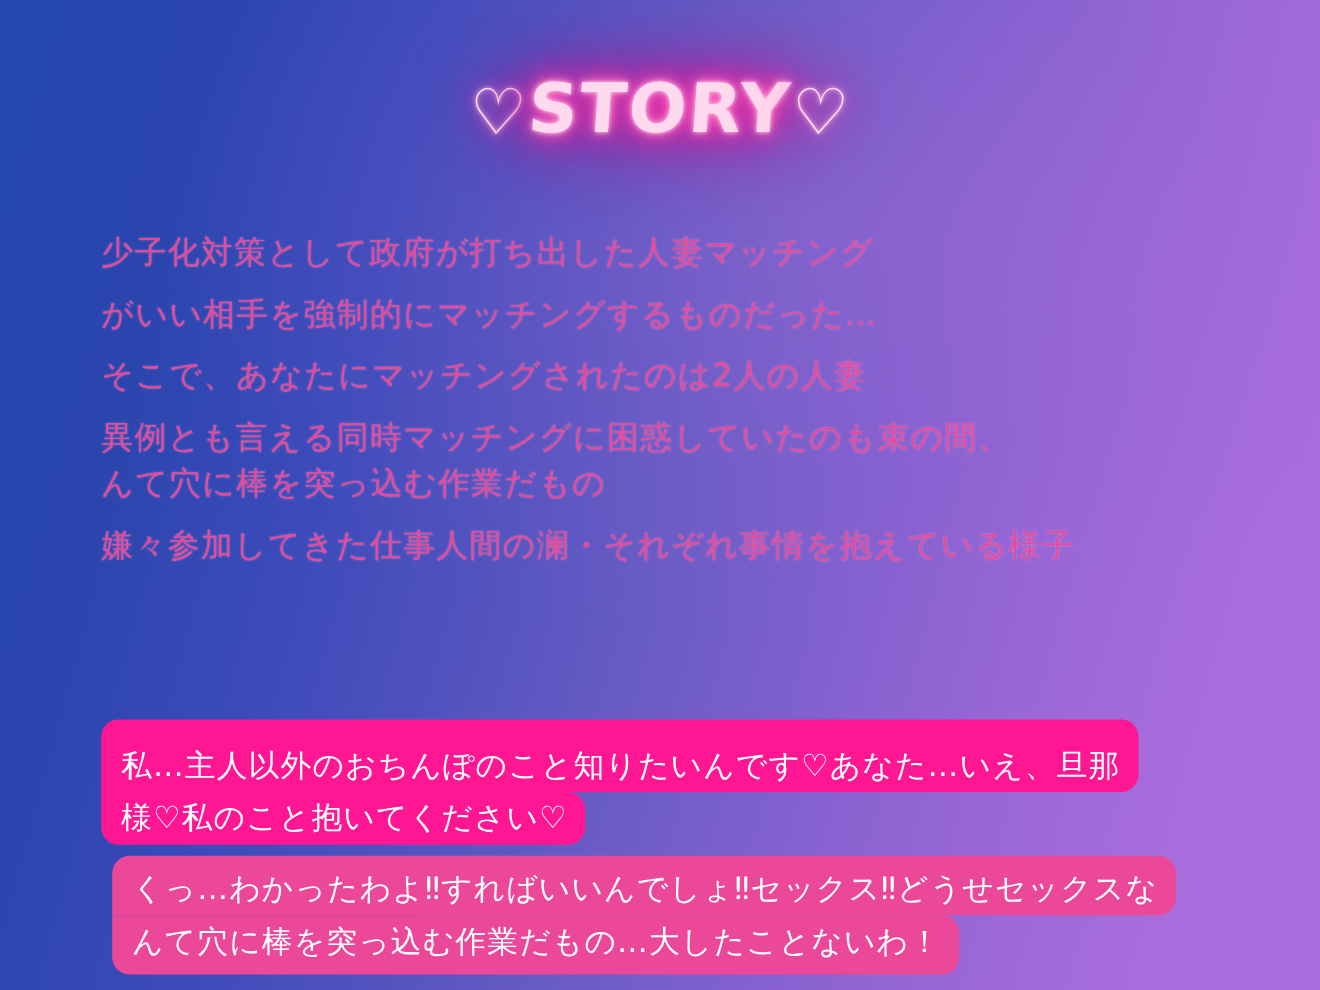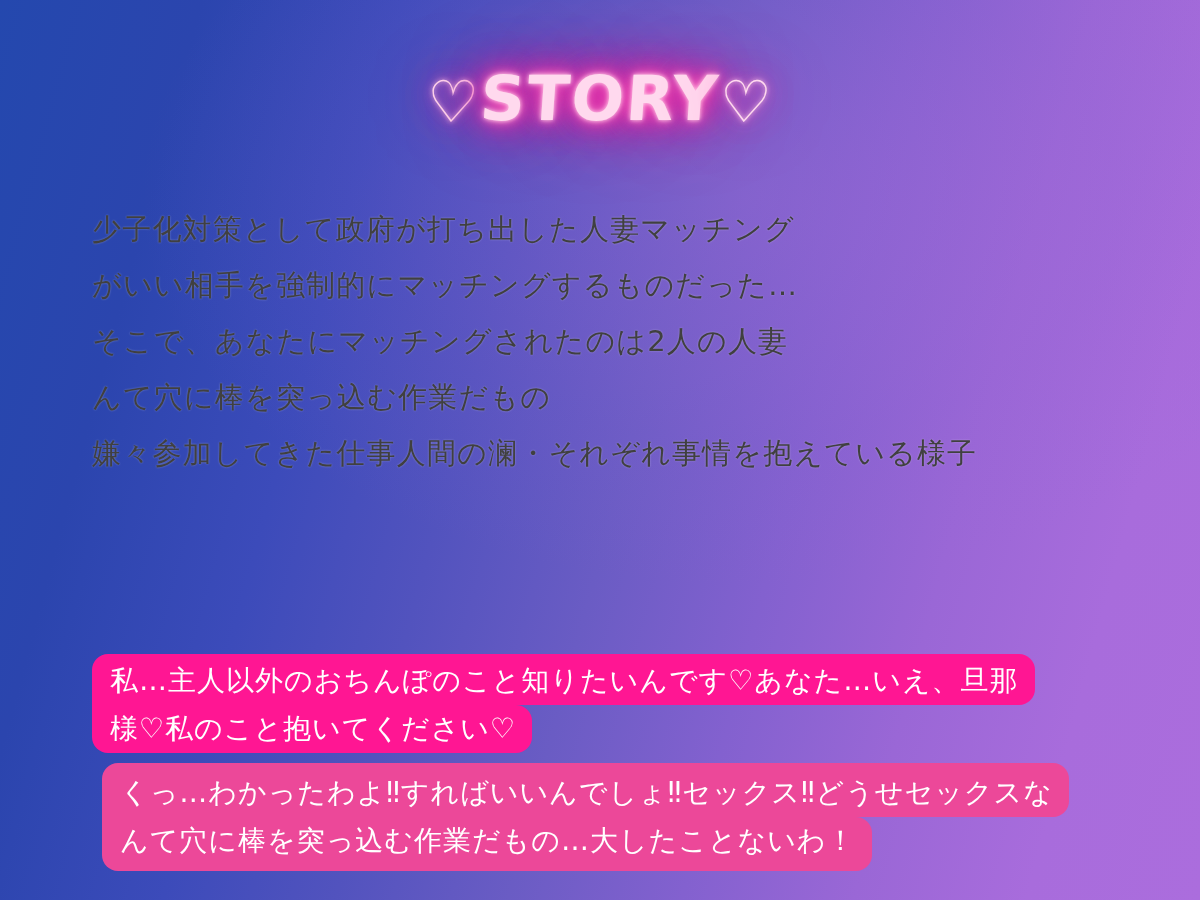--- a/index.html
+++ b/index.html
@@ -64,21 +64,21 @@
        0 0 78px #c2067a;
   }
   .title .hrt { font-size: 58px; vertical-align: -2px; }
 
   
   .body-text {
     position: absolute;
     left: 92px;
     top: 208px;
     width: 1020px;
-    color: #404040;
+    color: #ec4899;
     font-size: 29px;
     line-height: 42px;
     letter-spacing: 1.2px;
     text-shadow: 0 0 2px rgba(255,255,255,0.35);
   }
   .para { margin-bottom: 14px; }
   .para:last-child { margin-bottom: 0; }
   .ln { display: block; white-space: nowrap; }
 
   
@@ -99,21 +99,21 @@
     line-height: 36px;
     letter-spacing: 1px;
     padding: 6px 16px 6px 18px;
     white-space: nowrap;
   }
   .bubble-pink .bline {
     background: #ff1693;
   }
   .bubble-pink .bline:first-child {
     border-radius: 16px 16px 16px 0;
-    padding-top: 9px;
+    padding-top: 24px;
   }
   .bubble-pink .bline:last-child {
     border-radius: 0 16px 16px 16px;
   }
   .bubble-lilac { margin-left: 10px; }
   .bubble-lilac .bline {
     background: #ec4899;
   }
   .bubble-lilac .bline:first-child {
     border-radius: 16px 16px 16px 0;
@@ -139,20 +139,21 @@
     <div class="para">
       <span class="ln">少子化対策として政府が打ち出した人妻マッチング</span>
     </div>
     <div class="para">
       <span class="ln">がいい相手を強制的にマッチングするものだった…</span>
     </div>
     <div class="para">
       <span class="ln">そこで、あなたにマッチングされたのは2人の人妻</span>
     </div>
     <div class="para">
+      <span class="ln">異例とも言える同時マッチングに困惑していたのも束の間、</span>
       <span class="ln">んて穴に棒を突っ込む作業だもの</span>
     </div>
     <div class="para">
       <span class="ln">嫌々参加してきた仕事人間の澜・それぞれ事情を抱えている様子</span>
     </div>
   </div>
 
   <div class="bubbles">
     <div class="bubble bubble-pink">
       <span class="bline">私…主人以外のおちんぽのこと知りたいんです♡あなた…いえ、旦那</span>

